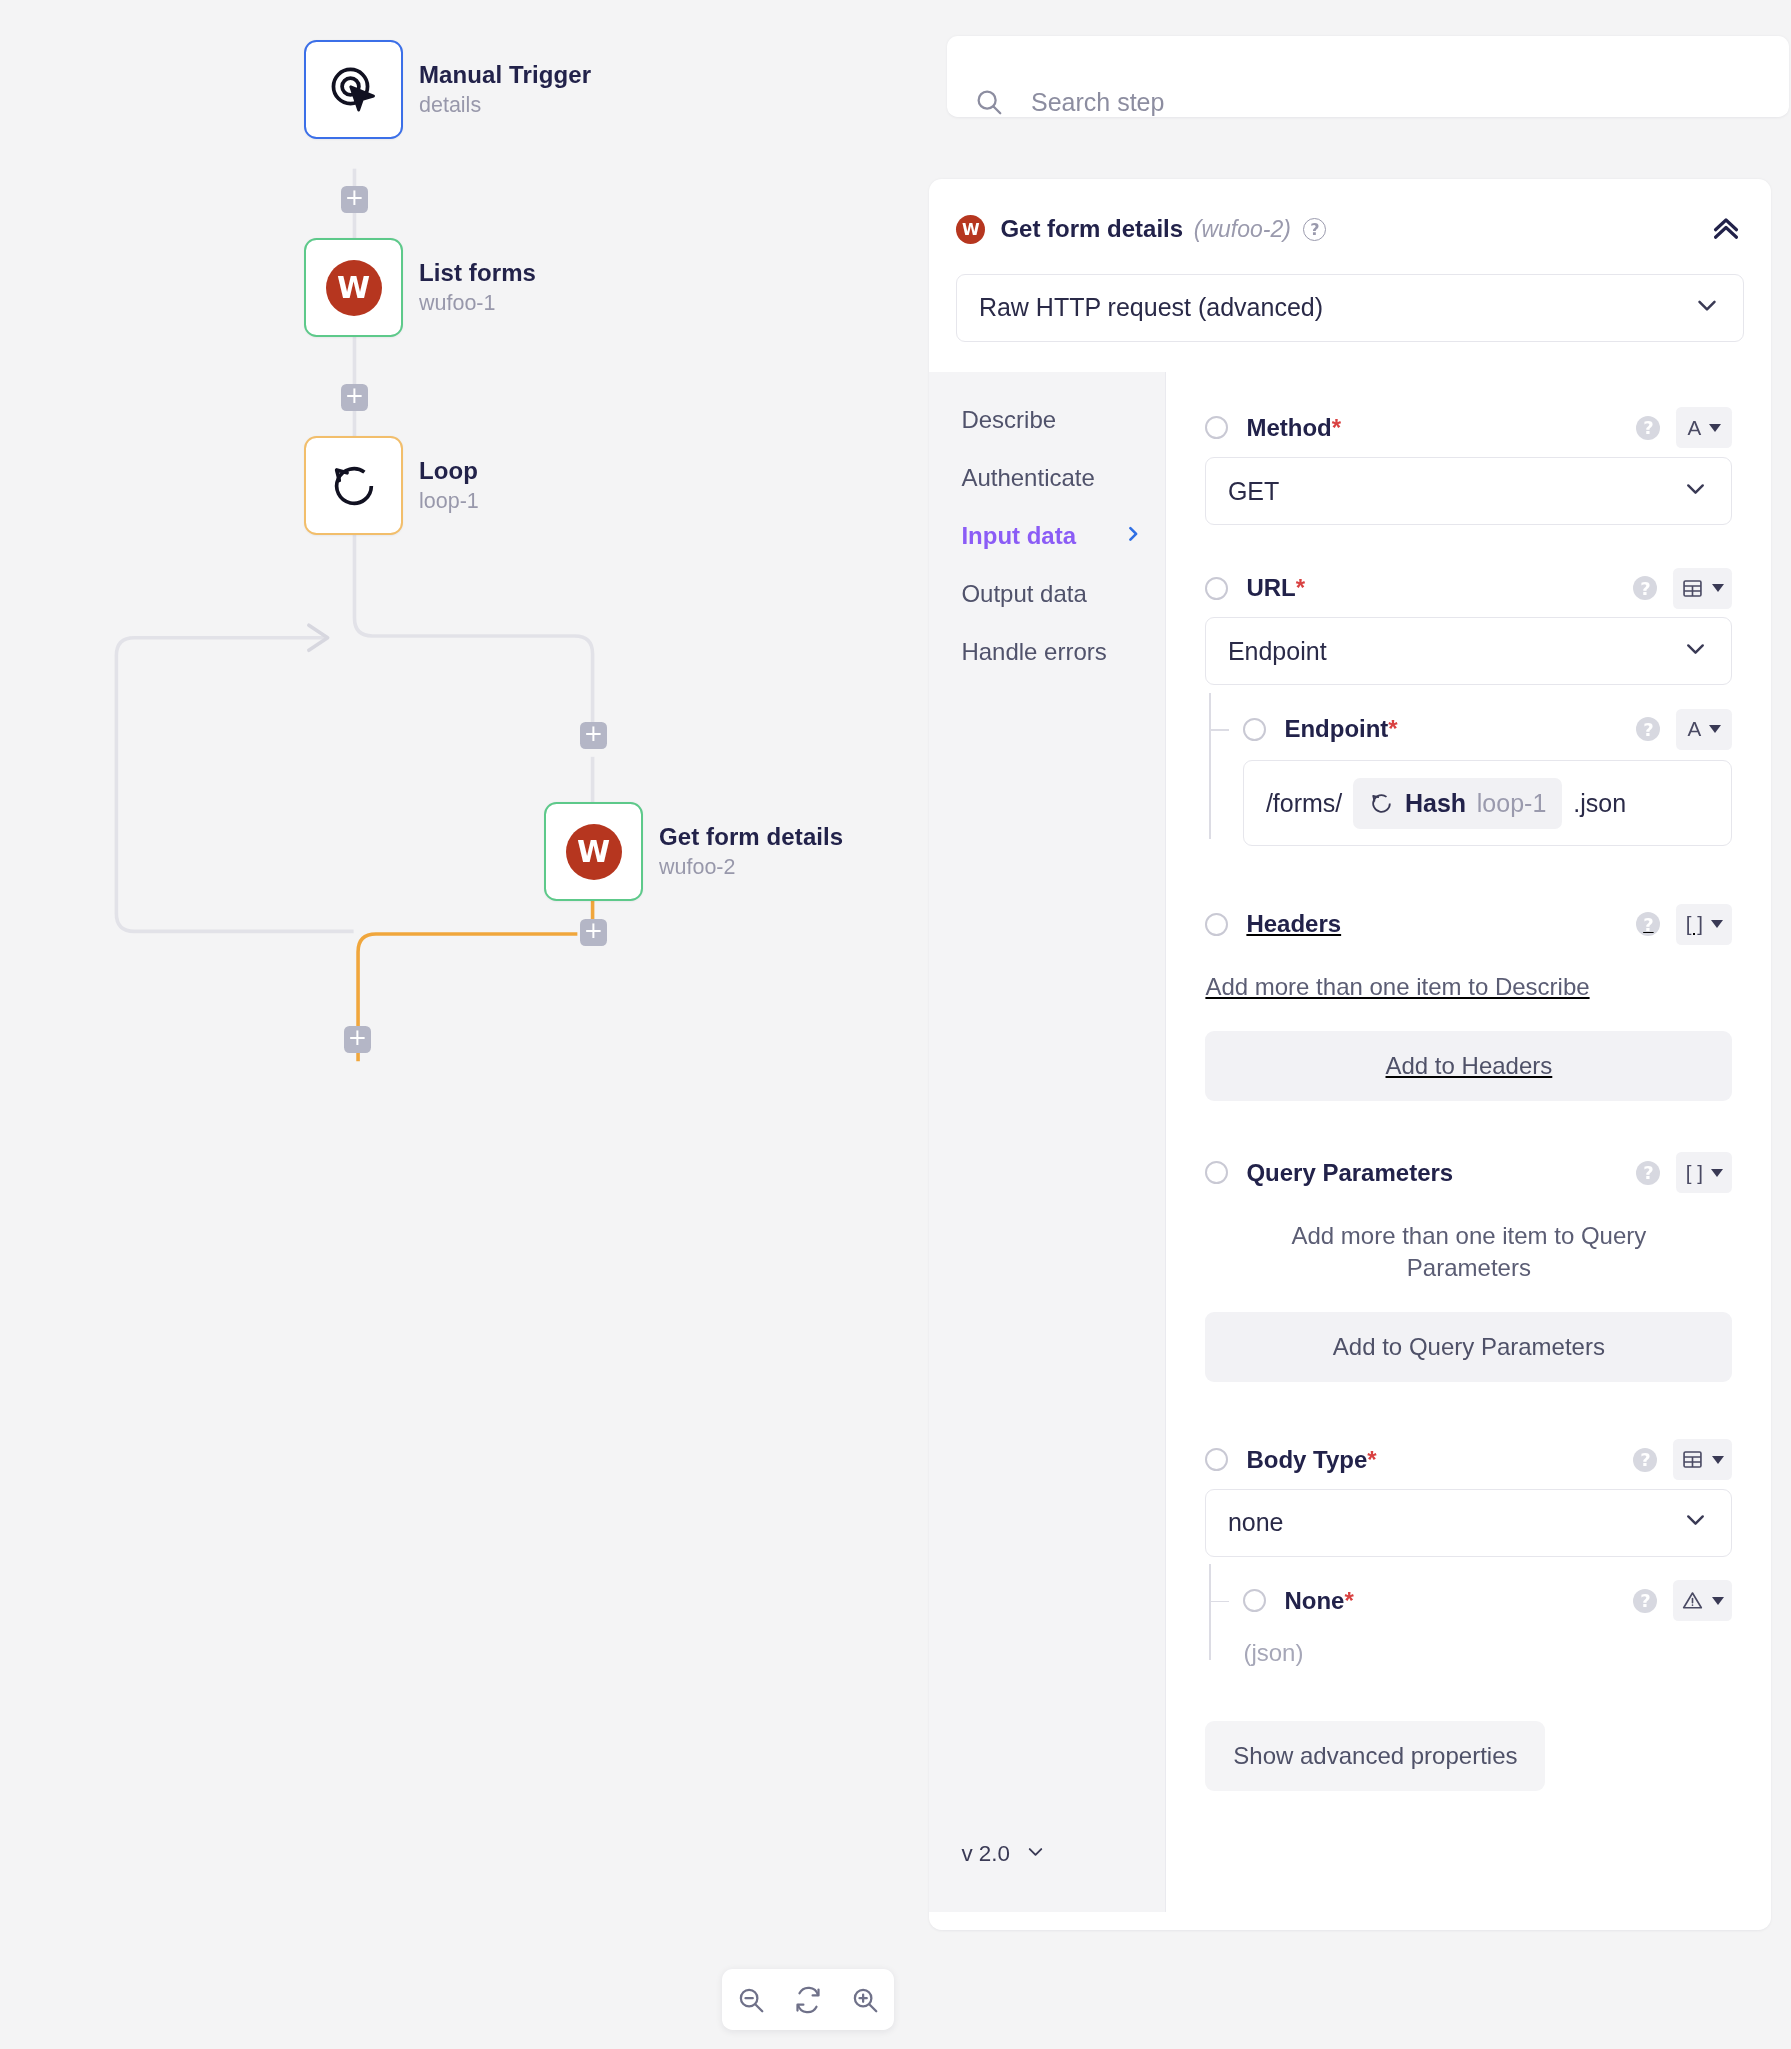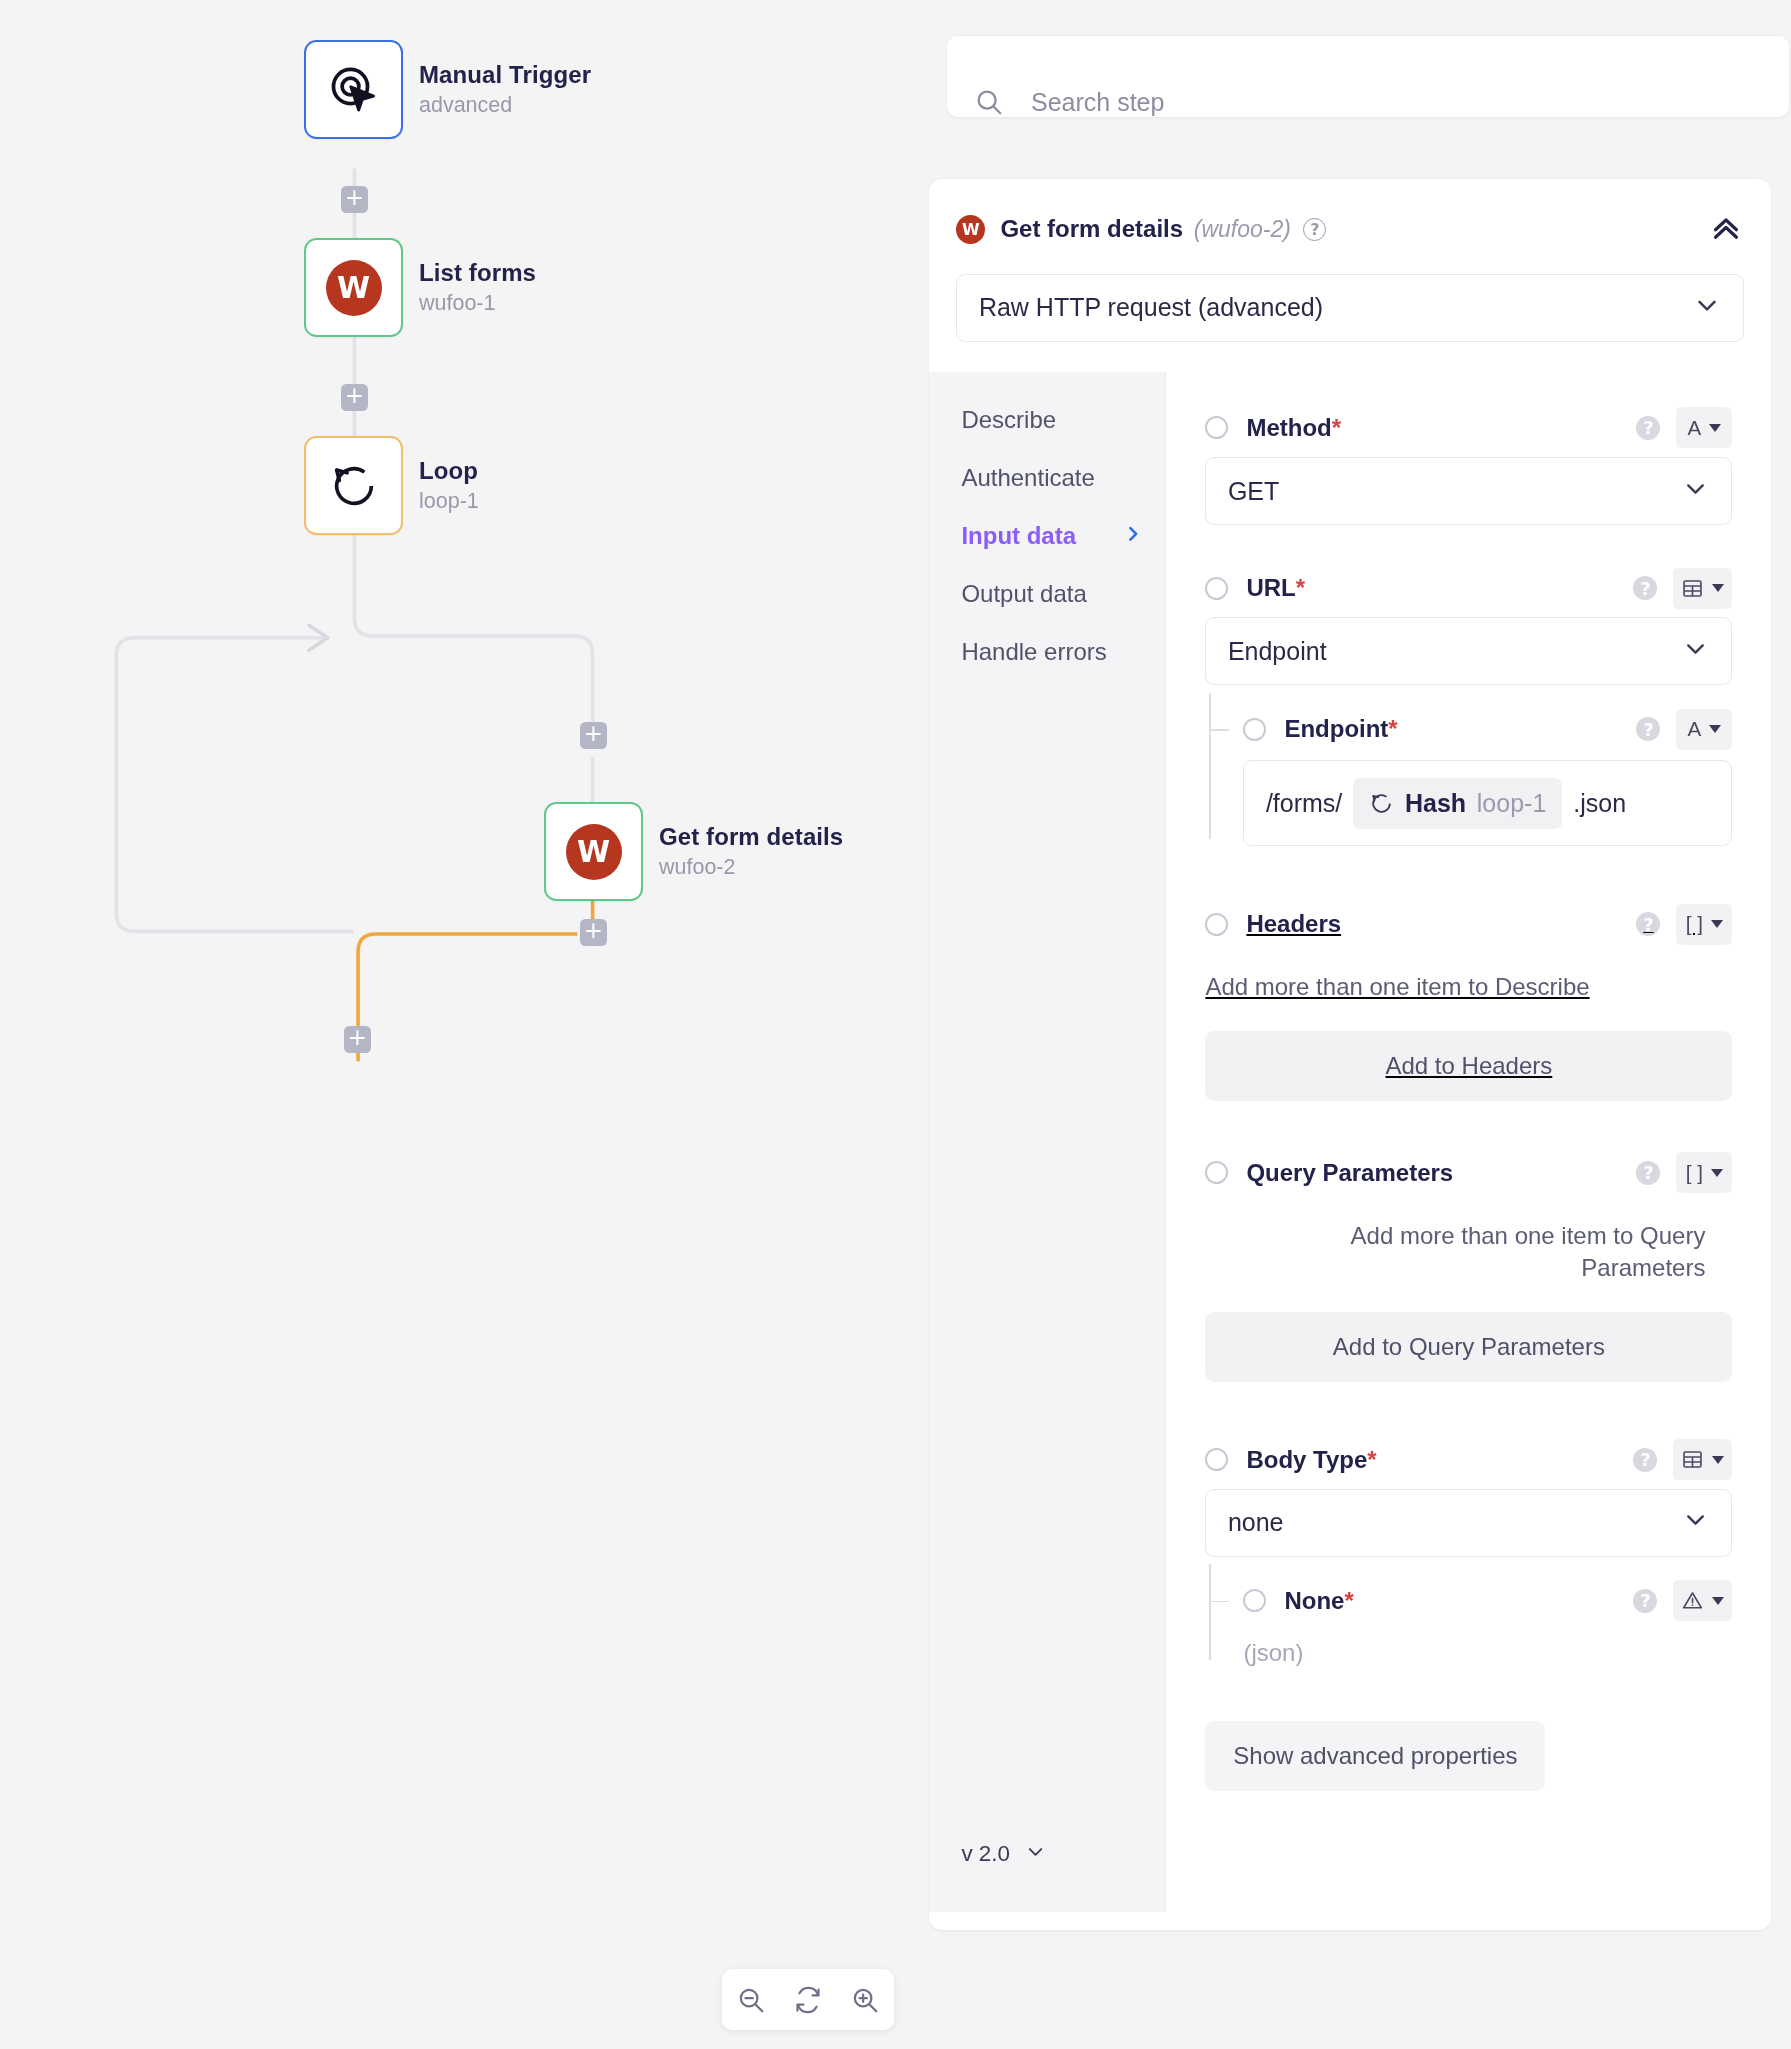--- a/index.html
+++ b/index.html
@@ -189,21 +189,21 @@
     font-size: 25px; color: #2a2a48; background: #fff;
   }
   .token {
     display: inline-flex; align-items: center; gap: 10.7px;
     background: #f1f1f4; border-radius: 7.2px; padding: 10.7px 16px; margin: 0 11px;
   }
   .token-name { font-weight: 700; color: #22224a; font-size: 25px; }
   .token-id { color: #9a9aad; font-size: 25px; }
 
   .hint {
-    font-size: 24px; color: #5b5d74; text-align: right;
+    font-size: 24px; color: #5b5d74; text-align: center;
     margin: 23px 0 27px 0; line-height: 1.35;
   }
   .hint.left { text-align: left; }
 
   .flat-btn {
     height: 70px; background: #f2f2f5; border-radius: 9px;
     display: flex; align-items: center; justify-content: center;
     font-size: 24px; color: #4f5168; cursor: pointer;
   }
   .null-val { font-size: 24px; color: #a6a7b8; margin-top: 14.3px; }
@@ -243,21 +243,21 @@
     <div class="node" style="left:304px; top:40px;">
       <div class="node-box sel-blue">
         <svg width="56" height="56" viewBox="0 0 24 24" fill="none" stroke="#111121" stroke-width="1.6">
           <circle cx="10.5" cy="10.5" r="7.3"></circle>
           <circle cx="10.5" cy="10.5" r="3.6"></circle>
           <path d="M10.6 10.6 L20.4 14.6 L15.6 16.0 L14.0 20.6 Z" fill="#111121" stroke="#111121" stroke-width="1.2" stroke-linejoin="round"></path>
         </svg>
       </div>
       <div class="node-text">
         <div class="node-title">Manual Trigger</div>
-        <div class="node-sub">advanced</div>
+        <div class="node-sub">details</div>
       </div>
     </div>
 
     <div class="node" style="left:304px; top:238px;">
       <div class="node-box sel-green">
         <div class="wufoo">W</div>
       </div>
       <div class="node-text">
         <div class="node-title">List forms</div>
         <div class="node-sub">wufoo-1</div>

